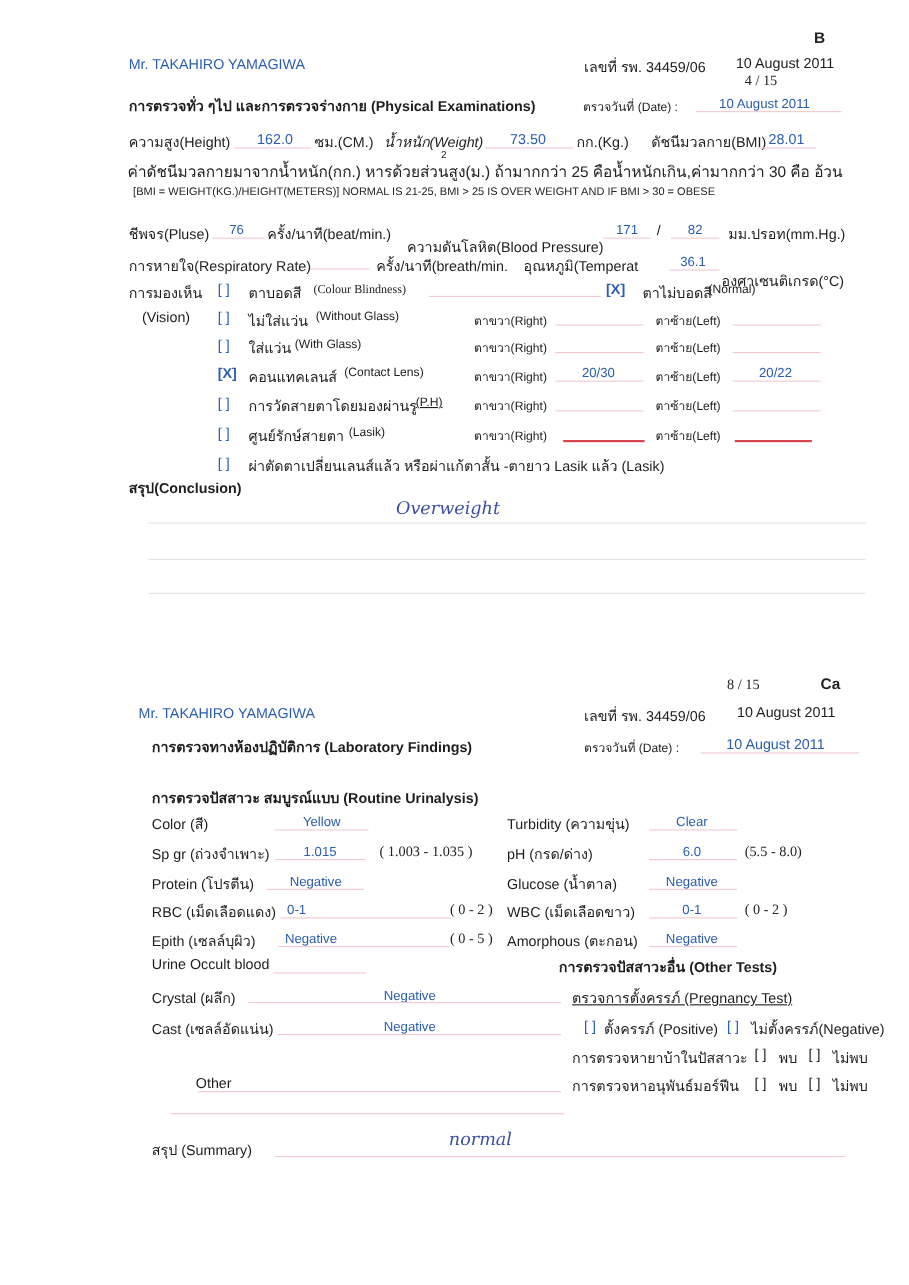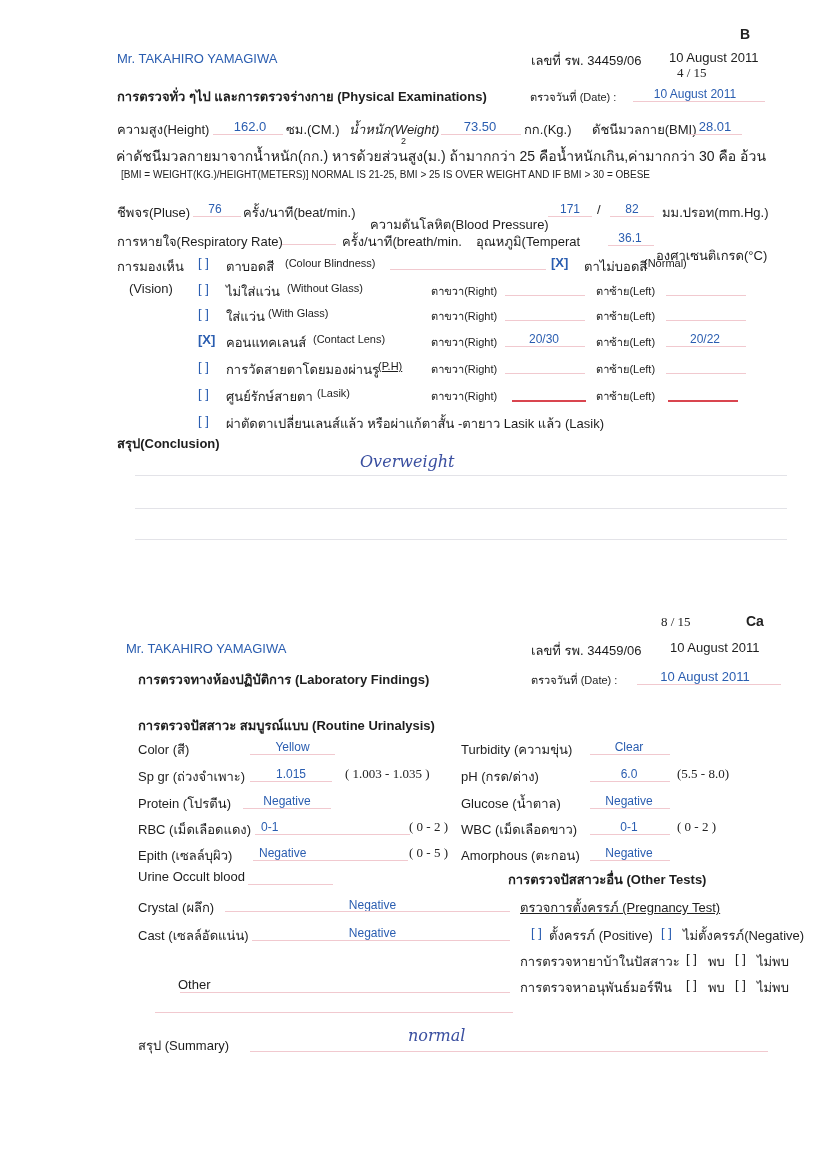--- a/index.html
+++ b/index.html
@@ -68,21 +68,21 @@
   <div class="uline" style="left:282px;top:244px;width:54px;"></div>
   <span class="abs t" style="left:342px;top:231px;">ครั้ง/นาที(breath/min.</span>
   <span class="abs t" style="left:476px;top:231px;">อุณหภูมิ(Temperat</span>
   <span class="abs val" style="left:610px;top:231px;width:40px;">36.1</span>
   <div class="uline" style="left:608px;top:245px;width:46px;"></div>
   <span class="abs t" style="left:656px;top:231px;margin-top:14px;">องศาเซนติเกรด(°C)</span>
 
   <span class="abs t" style="left:117px;top:256px;">การมองเห็น</span>
   <span class="abs chk" style="left:198px;top:255px;">[ ]</span>
   <span class="abs t" style="left:226px;top:256px;">ตาบอดสี</span>
-  <span class="abs ts" style="left:285px;top:257px;">(Colour Blindness)</span>
+  <span class="abs ts" style="left:285px;top:257px;font-family:Liberation Serif, serif;">(Colour Blindness)</span>
   <div class="uline" style="left:390px;top:269px;width:156px;"></div>
   <span class="abs chk x" style="left:551px;top:255px;">[X]</span>
   <span class="abs t" style="left:584px;top:256px;">ตาไม่บอดสี</span>
   <span class="abs ts" style="left:644px;top:257px;">(Normal)</span>
 
   <span class="abs t" style="left:129px;top:281px;">(Vision)</span>
 
   <div id="vision-rows">
       <div>
         <span class="abs chk" style="left:198px;top:281px;">[ ]</span>

